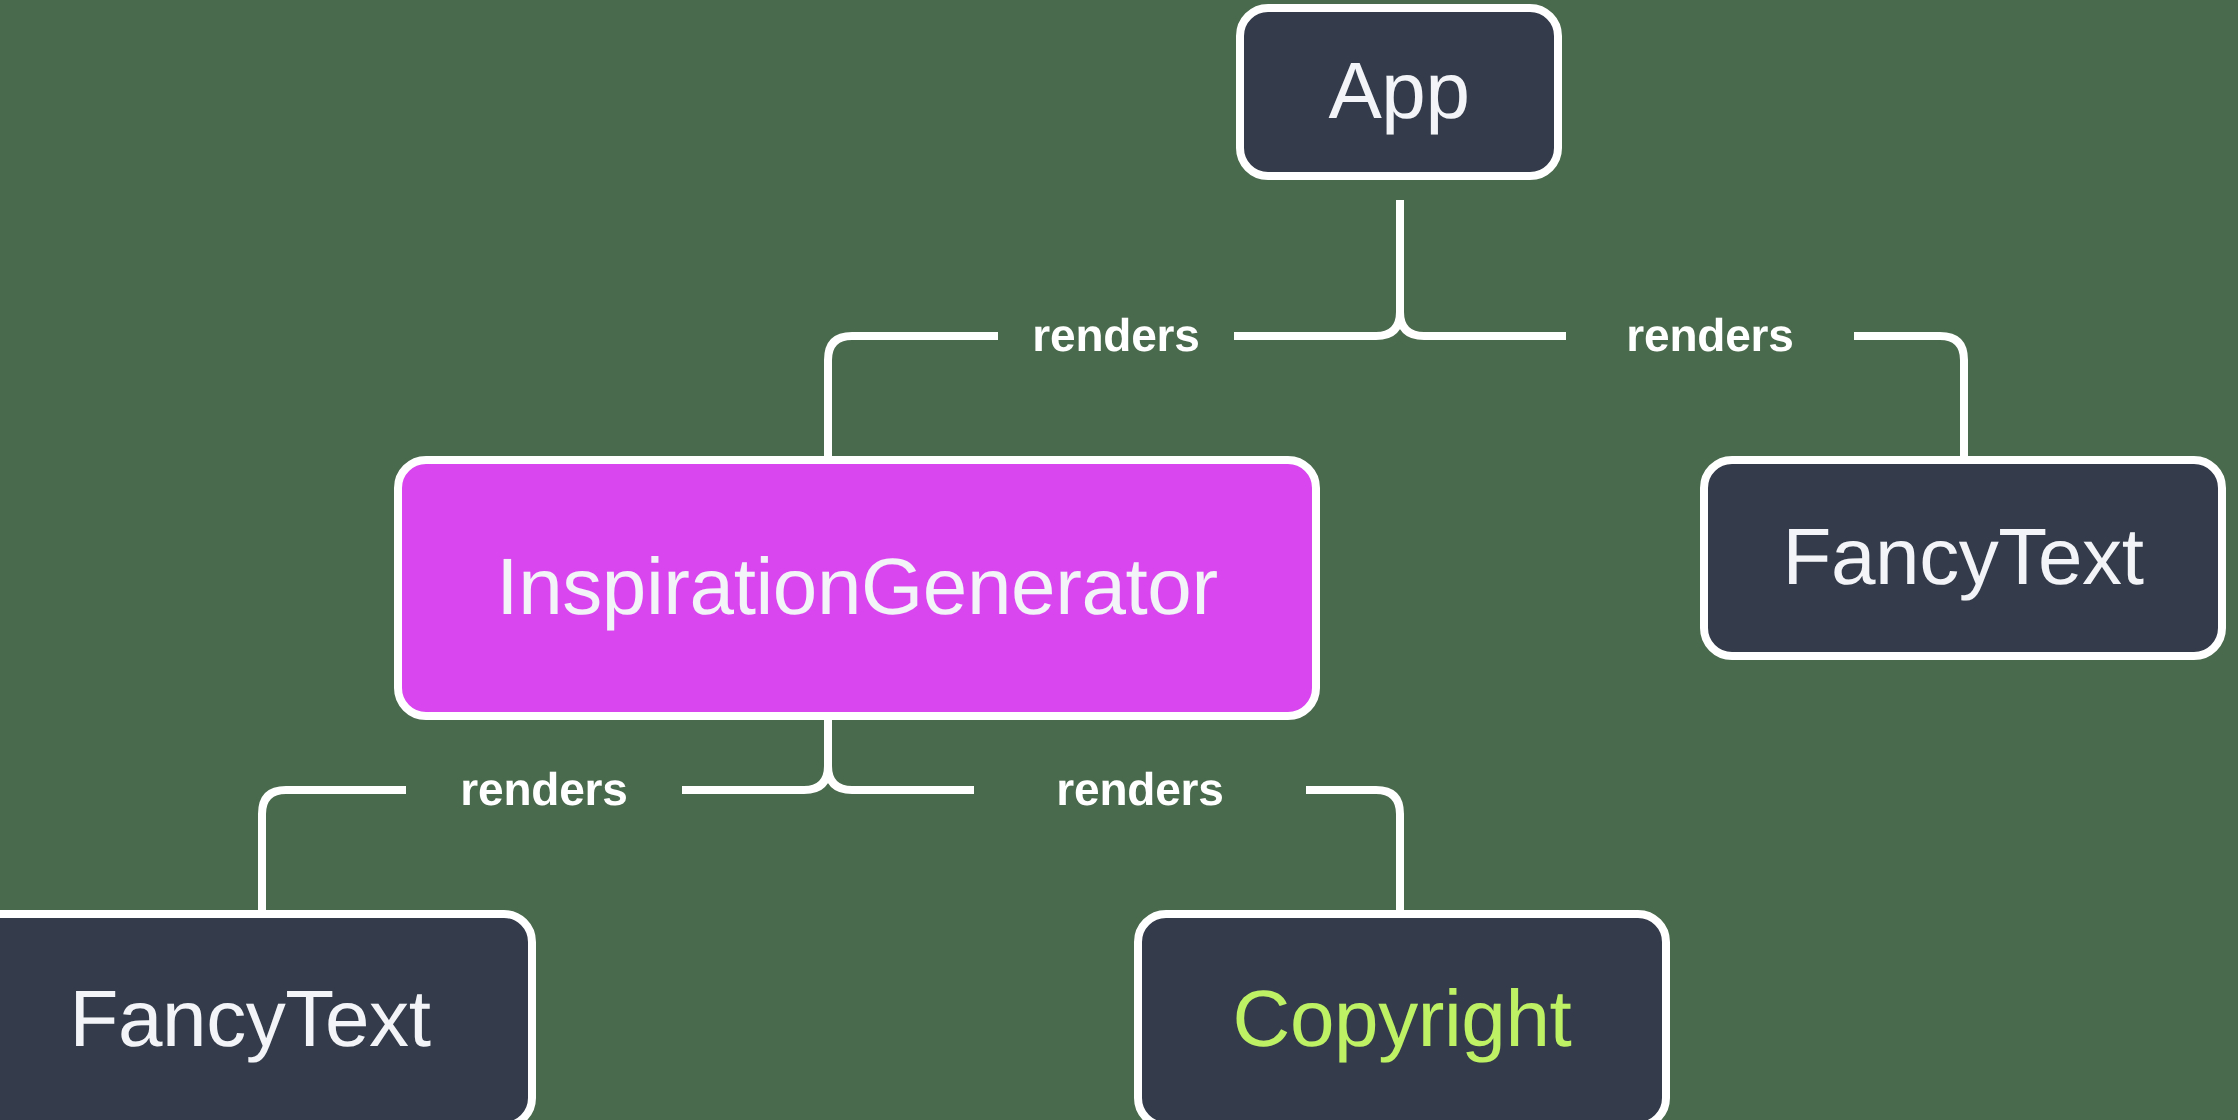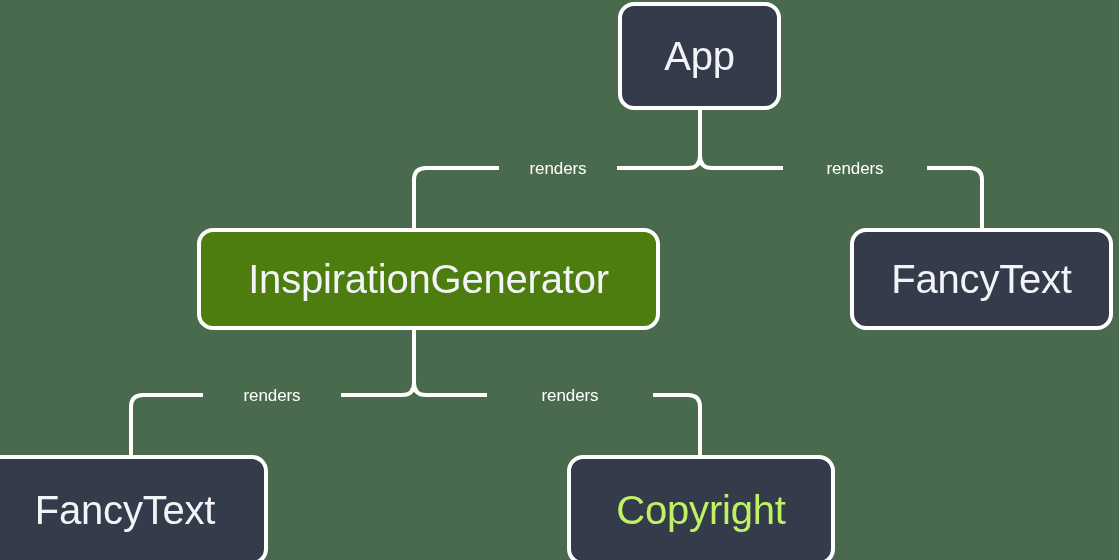--- a/index.html
+++ b/index.html
@@ -38,22 +38,22 @@
     color: #f2f4f7;
     font-size: 40px;
     font-weight: 400;
     letter-spacing: -0.2px;
     line-height: 1;
     white-space: nowrap;
   }
   .edge-label {
     position: absolute;
     color: #ffffff;
-    font-size: 17px;
-    font-weight: 400;
+    font-size: 23px;
+    font-weight: 700;
     letter-spacing: -0.1px;
     line-height: 1;
     white-space: nowrap;
     transform: translate(-50%, -50%);
     z-index: 3;
   }
 </style>
 </head>
 <body>
 
@@ -62,24 +62,24 @@
   <svg id="connector-layer" viewBox="0 0 1119 560" width="1119" height="560" xmlns="http://www.w3.org/2000/svg" fill="none">
     <g id="edge-paths" stroke="#ffffff" stroke-width="4" stroke-linecap="butt" fill="none">
         <path d="M 700 100 L 700 156 Q 700 168 688 168 L 617 168 M 499 168 L 426 168 Q 414 168 414 180 L 414 228"></path>
         <path d="M 700 100 L 700 156 Q 700 168 712 168 L 783 168 M 927 168 L 970 168 Q 982 168 982 180 L 982 228"></path>
         <path d="M 414 330 L 414 383 Q 414 395 402 395 L 341 395 M 203 395 L 143 395 Q 131 395 131 407 L 131 455"></path>
         <path d="M 414 330 L 414 383 Q 414 395 426 395 L 487 395 M 653 395 L 688 395 Q 700 395 700 407 L 700 455"></path>
       </g>
   </svg>
 
   <div id="node-layer">
-      <div class="node-box" style="left: 618px; top: 2px; width: 163px; height: 108px; background: rgb(52, 59, 74); border-color: rgb(255, 255, 255);">
+      <div class="node-box" style="left: 618px; top: 2px; width: 163px; height: 88px; background: rgb(52, 59, 74); border-color: rgb(255, 255, 255);">
         <span class="node-label" style="color: rgb(242, 244, 247);">App</span>
       </div>
-      <div class="node-box" style="left: 197px; top: 228px; width: 463px; height: 102px; background: #4d7c0f; border-color: rgb(255, 255, 255);">
+      <div class="node-box" style="left: 197px; top: 228px; width: 463px; height: 132px; background: #d946ef; border-color: rgb(255, 255, 255);">
         <span class="node-label" style="color: rgb(242, 244, 247);">InspirationGenerator</span>
       </div>
       <div class="node-box" style="left: 850px; top: 228px; width: 263px; height: 102px; background: rgb(52, 59, 74); border-color: rgb(255, 255, 255);">
         <span class="node-label" style="color: rgb(242, 244, 247);">FancyText</span>
       </div>
       <div class="node-box" style="left: -18px; top: 455px; width: 286px; height: 110px; background: rgb(52, 59, 74); border-color: rgb(255, 255, 255);">
         <span class="node-label" style="color: rgb(242, 244, 247);">FancyText</span>
       </div>
       <div class="node-box" style="left: 567px; top: 455px; width: 268px; height: 110px; background: rgb(52, 59, 74); border-color: rgb(255, 255, 255);">
         <span class="node-label" style="color: #bef264;">Copyright</span>

